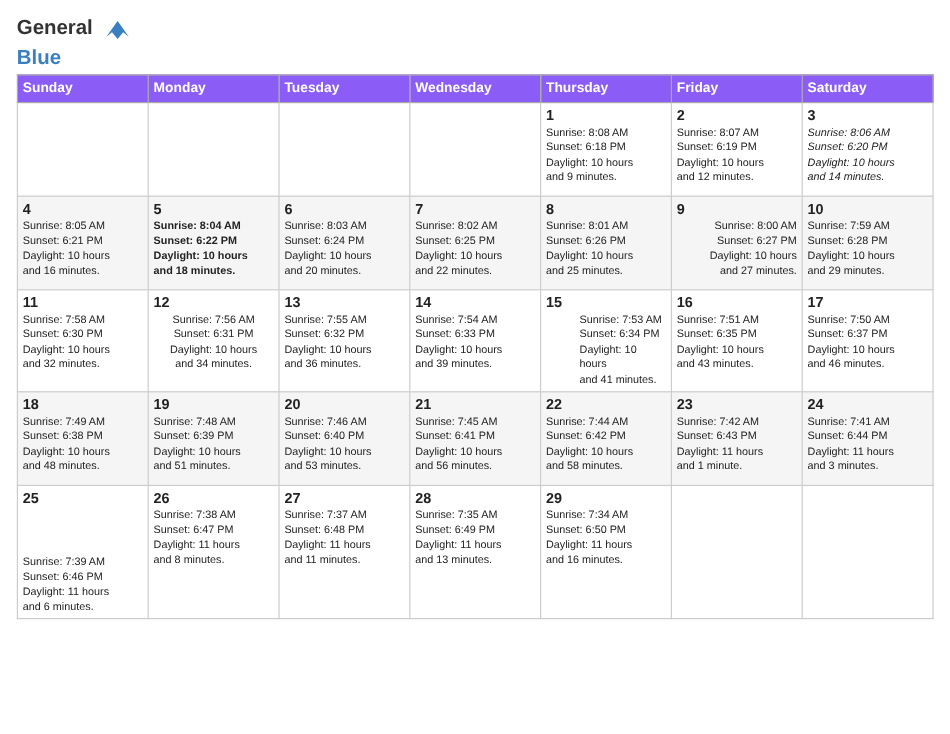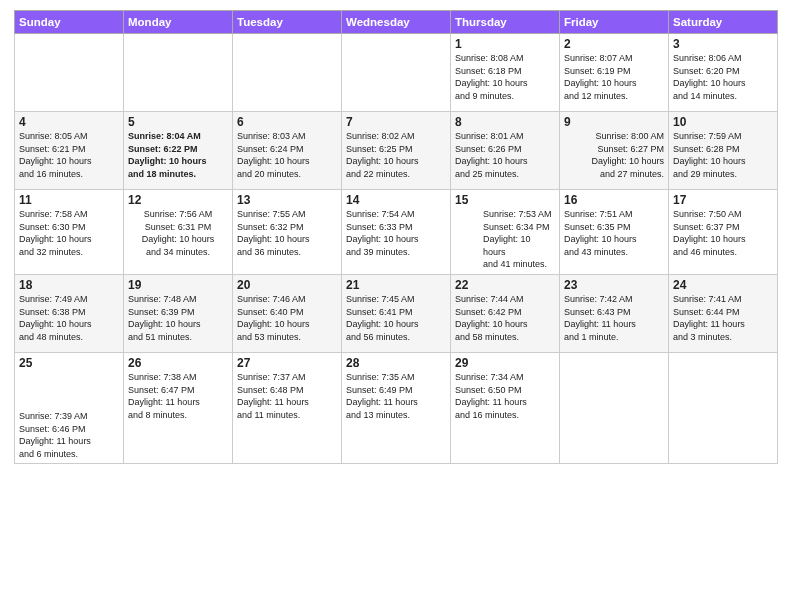--- a/index.html
+++ b/index.html
@@ -83,20 +83,36 @@
       color: #222;
     }
     .empty-cell {
       background: #fff !important;
     }
   </style>
 </head>
 <body>
 
 <div class="page">
+  <div class="header-row">
+    <div class="logo">
+      <div>
+        <div style="font-size:17px;font-weight:bold;color:#333;line-height:1.15;">General
+          <svg class="logo-icon" viewBox="0 0 30 22" style="display:inline-block;vertical-align:middle;margin-left:2px;">
+            <polygon points="5,18 15,4 25,18 20,14 15,20 10,14" fill="#3a7fc1"></polygon>
+          </svg>
+        </div>
+        <div style="font-size:17px;font-weight:bold;color:#3a7fc1;line-height:1.15;">Blue</div>
+      </div>
+    </div>
+    <div class="title-block">
+      <div class="main-title"></div>
+      <div class="subtitle"></div>
+    </div>
+  </div>
 
   <table>
     <thead>
       <tr>
       <th>Sunday</th>
           <th>Monday</th>
           <th>Tuesday</th>
           <th>Wednesday</th>
           <th>Thursday</th>
           <th>Friday</th>
@@ -118,21 +134,21 @@
           </td>
           <td>
             <span class="day-num">2</span>
             <div class="day-info" style="white-space: pre-line;">Sunrise: 8:07 AM
 Sunset: 6:19 PM
 Daylight: 10 hours
 and 12 minutes.</div>
           </td>
           <td>
             <span class="day-num">3</span>
-            <div class="day-info" style="white-space: pre-line;">Sunrise: 8:06 AM
+            <div class="day-info" style="white-space: pre-line; font-style: italic;">Sunrise: 8:06 AM
 Sunset: 6:20 PM
 Daylight: 10 hours
 and 14 minutes.</div>
           </td>
         </tr>
         <tr>
           <td>
             <span class="day-num">4</span>
             <div class="day-info" style="white-space: pre-line;">Sunrise: 8:05 AM
 Sunset: 6:21 PM

